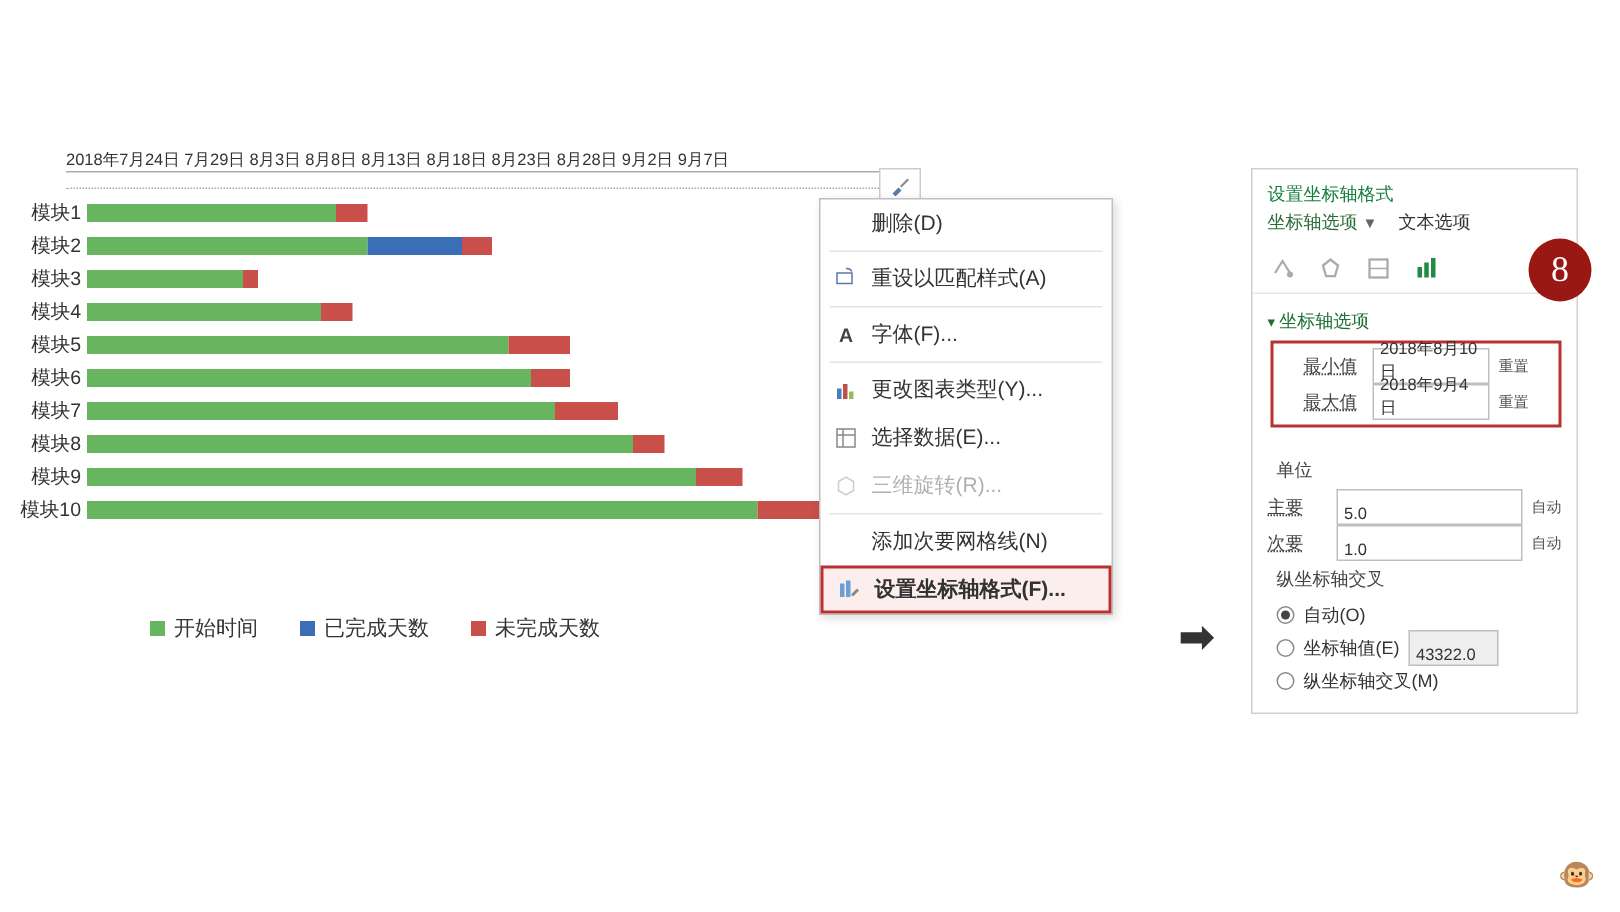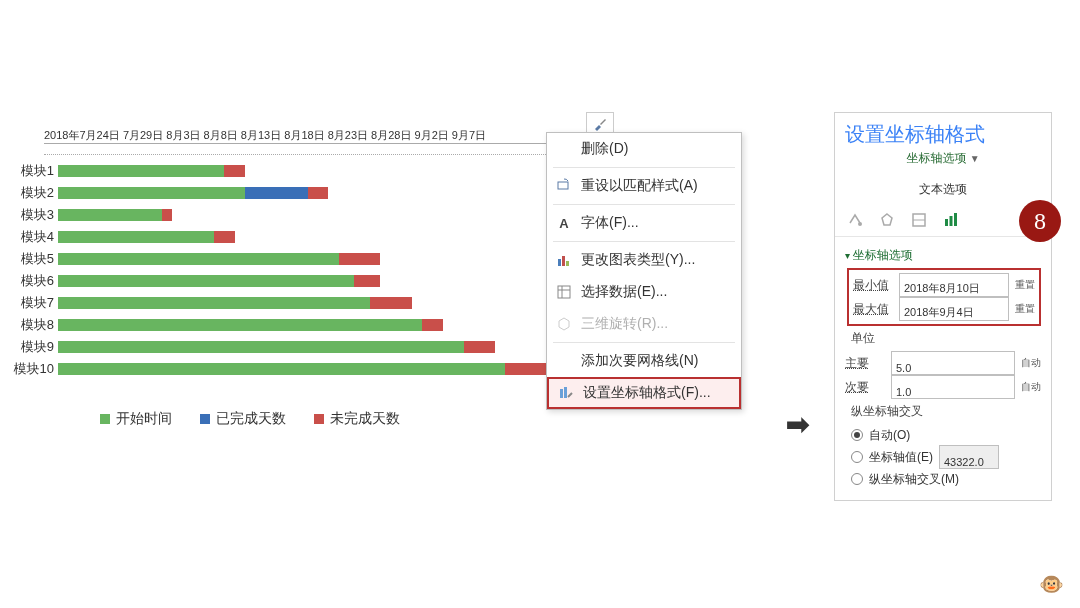--- a/index.html
+++ b/index.html
@@ -4,21 +4,21 @@
 <style>
 * { box-sizing: border-box; margin: 0; padding: 0; }
 body {
   width: 1080px; height: 608px;
   font-family: "Microsoft YaHei", Arial, sans-serif;
   background: #fff; position: relative; overflow: hidden;
   font-size: 13px; color: #333;
 }
 
 
-.chart-wrap { position: absolute; left: 8px; top: 134px; width: 586px; }
+.chart-wrap { position: absolute; left: 8px; top: 105px; width: 586px; }
 .x-dates { position: absolute; left: 36px; top: -6px; right: 0; font-size: 11px;
   white-space: nowrap; overflow: hidden; color: #333; border-bottom: 1px solid #aaa; }
 
 .rows { position: relative; top: 26px; }
 .row { display: flex; align-items: center; height: 22px; }
 .row-label { width: 50px; text-align: right; padding-right: 4px; font-size: 13px; }
 .bar-track { flex: 1; height: 12px; position: relative; display: flex; }
 .bar-seg { height: 12px; }
 .seg-start { background: #68b560; } 
 .seg-done  { background: #3a6fb7; } 
@@ -37,51 +37,51 @@
 .chart-tools { position:absolute; left: 586px; top: 112px; display:flex; gap:4px; }
 .chart-tool-btn { width:28px; height:24px; border:1px solid #ccc; background:#fff;
   display:flex; align-items:center; justify-content:center; font-size:14px; }
 
 
 .ctx { position:absolute; left:546px; top:132px; width:196px; background:#fff;
   border:1px solid #bfbfbf; box-shadow:2px 2px 6px rgba(0,0,0,.15); }
 .ctx-item { display:flex; align-items:center; height:32px; padding:0 10px 0 34px;
   position:relative; font-size:14px; }
 .ctx-item.disabled { color:#b0b0b0; }
-.ctx-item.highlight { border:2px solid #b93030; background:#fdeeee; }
+.ctx-item.highlight { border:2px solid #b93030; background:#fdeeee;font-weight:bold; }
 .ctx-icon { position:absolute; left:8px; width:18px; height:18px;
   display:flex; align-items:center; justify-content:center; font-size:13px; color:#666; }
 .ctx-sep { height:1px; background:#e3e3e3; margin:2px 6px; }
 
 
 .arrow { position:absolute; left:786px; top:408px; font-size:28px; font-weight:bold; }
 
 
 .panel { position:absolute; left:834px; top:112px; width:218px;
   border:1px solid #d0d0d0; background:#fff; font-size:12px; }
-.panel-title { color:#3b82f6; font-size:20px; padding:8px 10px 2px; }
-.panel-tabs { display:flex; gap:14px; padding:0 10px 6px; font-size:12px; align-items:center;flex-direction:column; }
+.panel-title { color:#15803d; font-size:12px; padding:8px 10px 2px; }
+.panel-tabs { display:flex; gap:14px; padding:0 10px 6px; font-size:12px; align-items:center; }
 .panel-tabs .active { color:#2a6d36; }
 .panel-tabs .caret { font-size:10px; color:#666; }
 .panel-icons { display:flex; gap:12px; padding:6px 10px; align-items:center;
   border-bottom:1px solid #e6e6e6; position:relative; }
 .picon { width:20px; height:20px; display:flex; align-items:center; justify-content:center;
   color:#9a9a9a; }
 .picon.active { color:#1f8b45; }
 .step-badge { position:absolute; right:-10px; top:-4px; width:42px; height:42px;
   border-radius:50%; background:#991813; color:#fff; display:flex;
   align-items:center; justify-content:center; font-size:24px; font-family:Georgia,serif; }
 
 .panel-body { padding:6px 10px 10px; }
 .section-head { color:#1f6e34; font-size:12px; margin:4px 0; }
 .section-head::before { content:"▸ "; font-size:10px; }
 .section-head.open::before { content:"▾ "; }
 .subhead { font-size:12px; color:#444; margin:4px 0 4px 6px; }
 
-.bounds-box { border:2px solid #b93030; padding:3px 4px; margin:2px 0 4px 2px; }
+.bounds-box { border:2px solid #b93030; padding:3px 20px; margin:2px 0 20px 2px; }
 .frow { display:flex; align-items:center; gap:6px; height:24px; }
 .frow label { width:40px; font-size:12px; color:#444; text-decoration:underline dotted; }
 .finput { flex:1; height:24px; border:1px solid #bfbfbf; font-size:11px; padding:0 4px;
   display:flex; align-items:flex-end; }
 .frow .btn { font-size:10px; color:#555; }
 .radio-row { display:flex; align-items:center; gap:6px; height:22px; font-size:12px; padding-left:6px; }
 .radio { width:12px; height:12px; border:1px solid #888; border-radius:50%; display:inline-block; position:relative; }
 .radio.checked::after { content:""; position:absolute; left:2px; top:2px; width:6px; height:6px; border-radius:50%; background:#444; }
 
 

